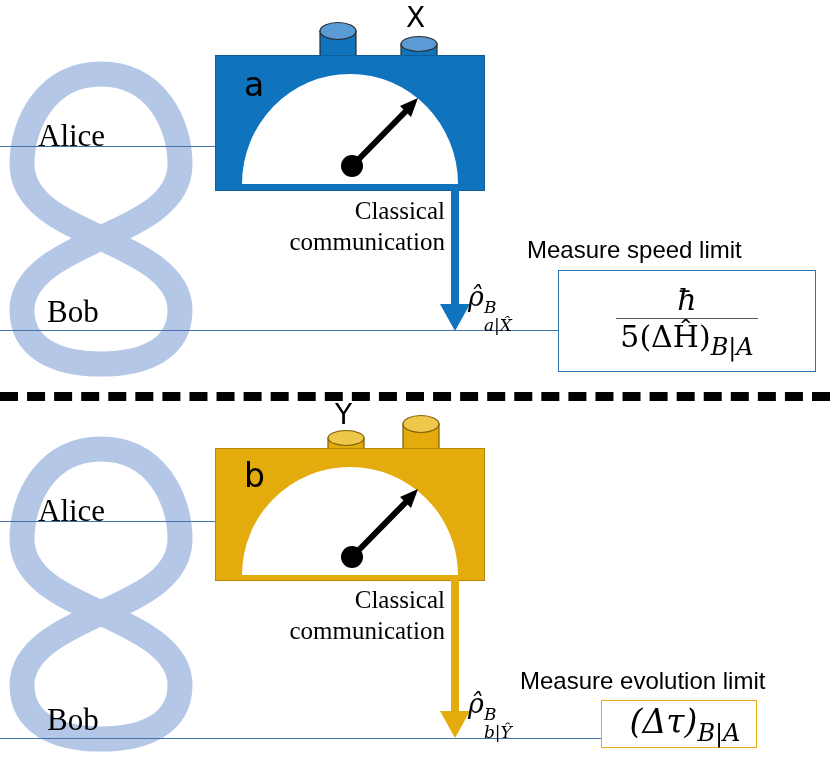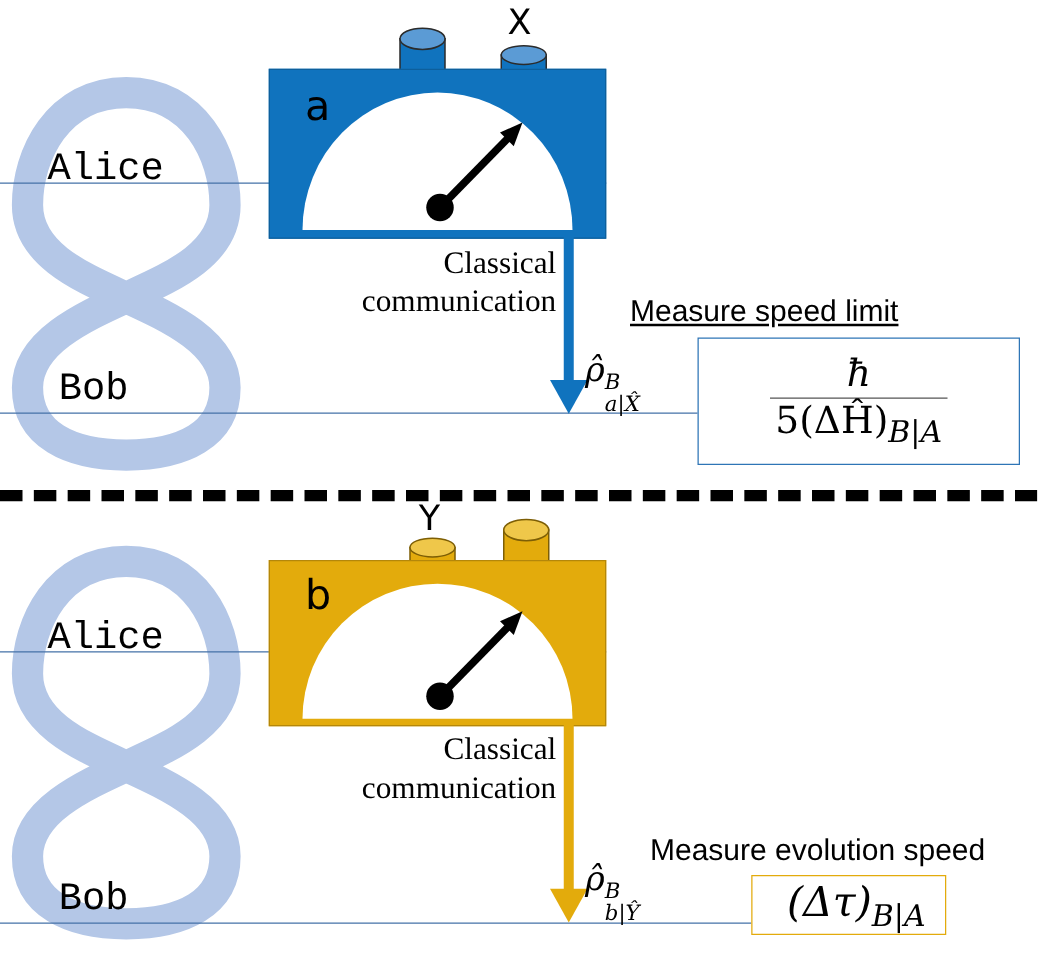--- a/index.html
+++ b/index.html
@@ -36,21 +36,21 @@
   
   .party-line {
     position: absolute;
     height: 0;
     border-top: 1.6px solid #4472a8;
   }
 
   
   .party-label {
     position: absolute;
-    font-family: Liberation Mono, monospace;
+    font-family: Liberation Serif, serif;
     font-size: 31px;
     color: #000000;
     line-height: 1;
     white-space: nowrap;
   }
 
   
   .device {
     position: absolute;
     border: 1.2px solid #2b2b2b;
@@ -253,21 +253,21 @@
 
     <svg class="arrow-svg" style="left:437px; top:188px;" width="36" height="146" viewBox="0 0 36 146">
       <line x1="18" y1="0" x2="18" y2="122" stroke="#1073be" stroke-width="8"></line>
       <polygon points="18,143 3,116 33,116" fill="#1073be"></polygon>
     </svg>
 
     <div class="math" style="left:468px; top:283px;">
       <span class="rho">ρ̂</span><span class="rho" style="width:0;"><span class="sup">B</span><span class="sub">a|X̂</span></span>
     </div>
 
-    <div class="measure-caption" style="left:504px; top:238px;text-decoration:underline;">Measure speed limit</div>
+    <div class="measure-caption" style="left:527px; top:238px;">Measure speed limit</div>
 
     <div class="formula-box blue-border" style="left:558px; top:270px; width:258px; height:102px;">
       <div class="frac">
         <div class="num">ħ</div>
         <div class="bar"></div>
         <div class="den"><span>5(ΔĤ)</span><span class="sub-small">B|A</span></div>
       </div>
     </div>
   </div>
 
@@ -327,20 +327,20 @@
 
     <svg class="arrow-svg" style="left:437px; top:182px;" width="36" height="162" viewBox="0 0 36 162">
       <line x1="18" y1="0" x2="18" y2="138" stroke="#e3ab0c" stroke-width="8"></line>
       <polygon points="18,159 3,132 33,132" fill="#e3ab0c"></polygon>
     </svg>
 
     <div class="math" style="left:468px; top:293px;">
       <span class="rho">ρ̂</span><span class="rho" style="width:0;"><span class="sup">B</span><span class="sub">b|Ŷ</span></span>
     </div>
 
-    <div class="measure-caption" style="left:520px; top:272px;">Measure evolution speed</div>
+    <div class="measure-caption" style="left:520px; top:272px;">Measure evolution limit</div>
 
     <div class="formula-box yellow-border" style="left:601px; top:303px; width:156px; height:48px;">
       <div class="tau-expr"><span class="it">(Δτ)</span><span class="sub-small">B|A</span></div>
     </div>
   </div>
 
 </div>
 
 </body></html>

